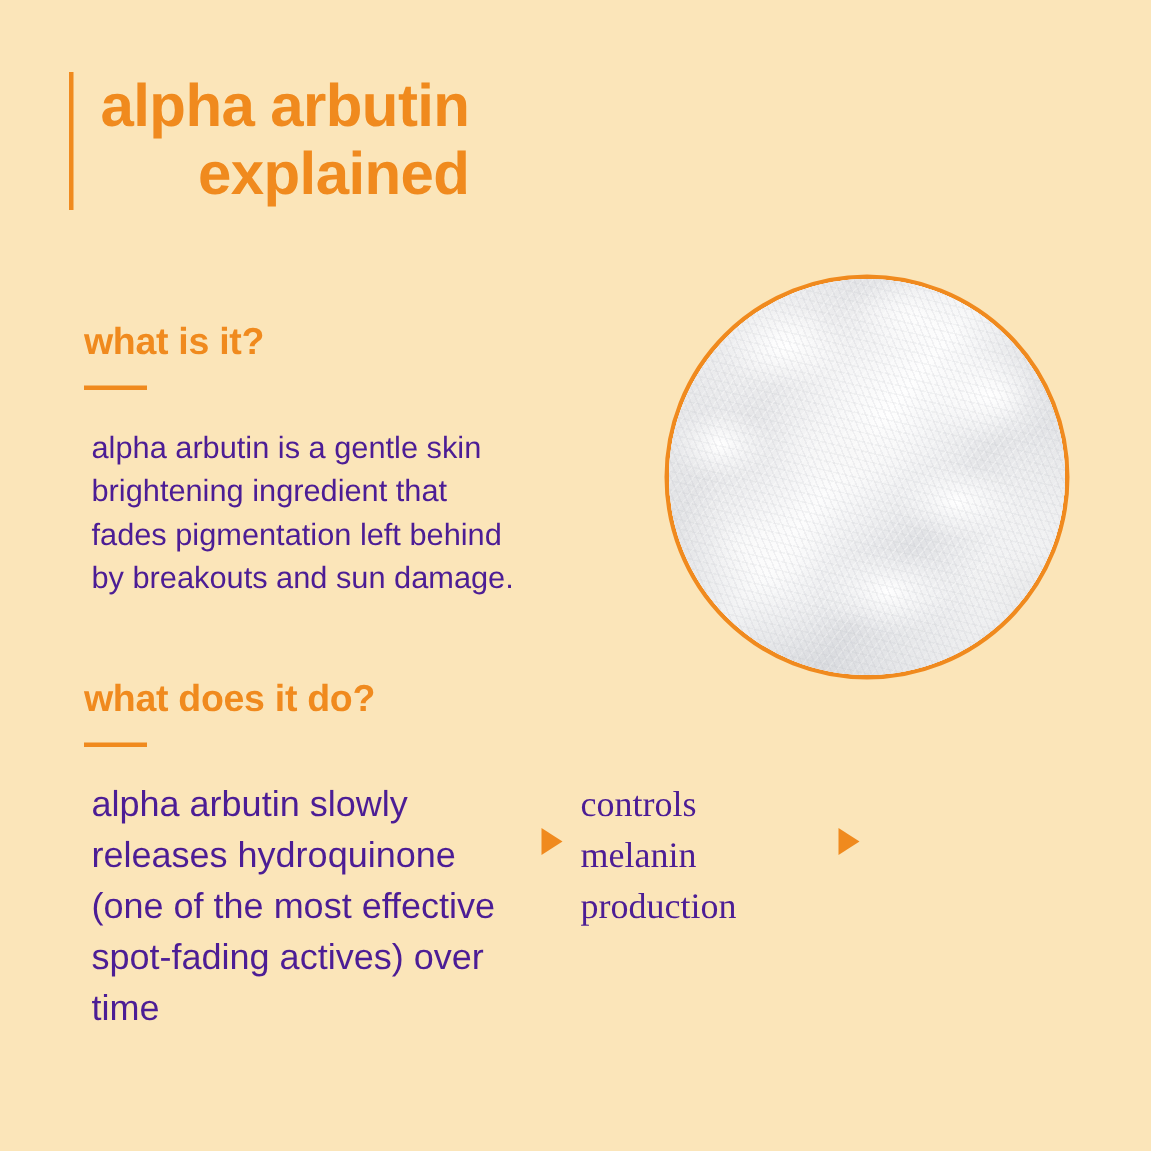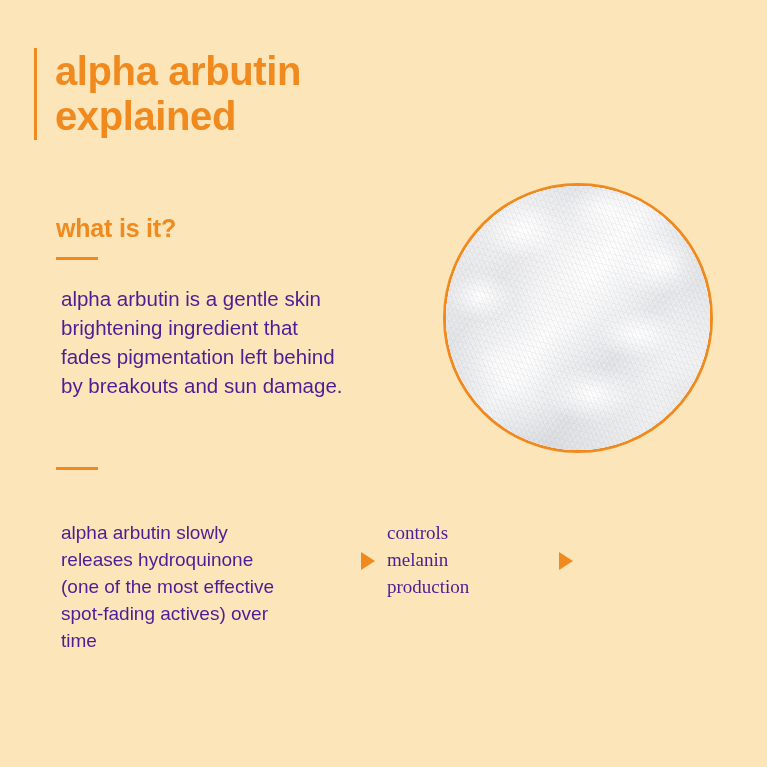--- a/index.html
+++ b/index.html
@@ -19,24 +19,25 @@
     position: absolute;
     inset: 0;
     width: 767px;
     height: 767px;
     background: #fbe5b9;
   }
 
   
   .title-block {
     position: absolute;
-    left: 34px;
+    left: 46px;
     top: 48px;
     display: flex;
     align-items: stretch;
+    text-align: right;
   }
   .title-rule {
     width: 3px;
     background: #f08a1e;
     margin-right: 18px;
     align-self: stretch;
     min-height: 92px;
   }
   .title-text {
     color: #f08a1e;
@@ -93,21 +94,21 @@
     position: absolute;
     left: 61px;
     top: 520px;
     width: 660px;
     display: flex;
     align-items: flex-start;
   }
   .flow-step {
     flex: 0 0 auto;
   }
-  .flow-step .body-copy { font-size: 19px; }
+  .flow-step .body-copy { font-size: 24px; }
   #flow-step-0 { width: 288px; }
   #flow-step-1 { width: 160px; font-family: Liberation Serif, serif; }
   #flow-step-2 { width: 170px; }
 
   .flow-arrow {
     flex: 0 0 auto;
     width: 38px;
     display: flex;
     justify-content: center;
     align-items: flex-start;
@@ -190,20 +191,21 @@
 fades pigmentation left behind
 by breakouts and sun damage.</p>
 
   <div id="powder-circle">
     <div class="powder-art"></div>
     <div class="powder-grain"></div>
     <div class="powder-shadow"></div>
   </div>
 
   <div class="section" id="section-what-does-it-do">
+    <h2 class="section-heading">what does it do?</h2>
     <div class="section-underline"></div>
   </div>
 
   <div id="flow-row">
     <div class="flow-step" id="flow-step-0">
       <p class="body-copy">alpha arbutin slowly
 releases hydroquinone
 (one of the most effective
 spot-fading actives) over
 time</p>

